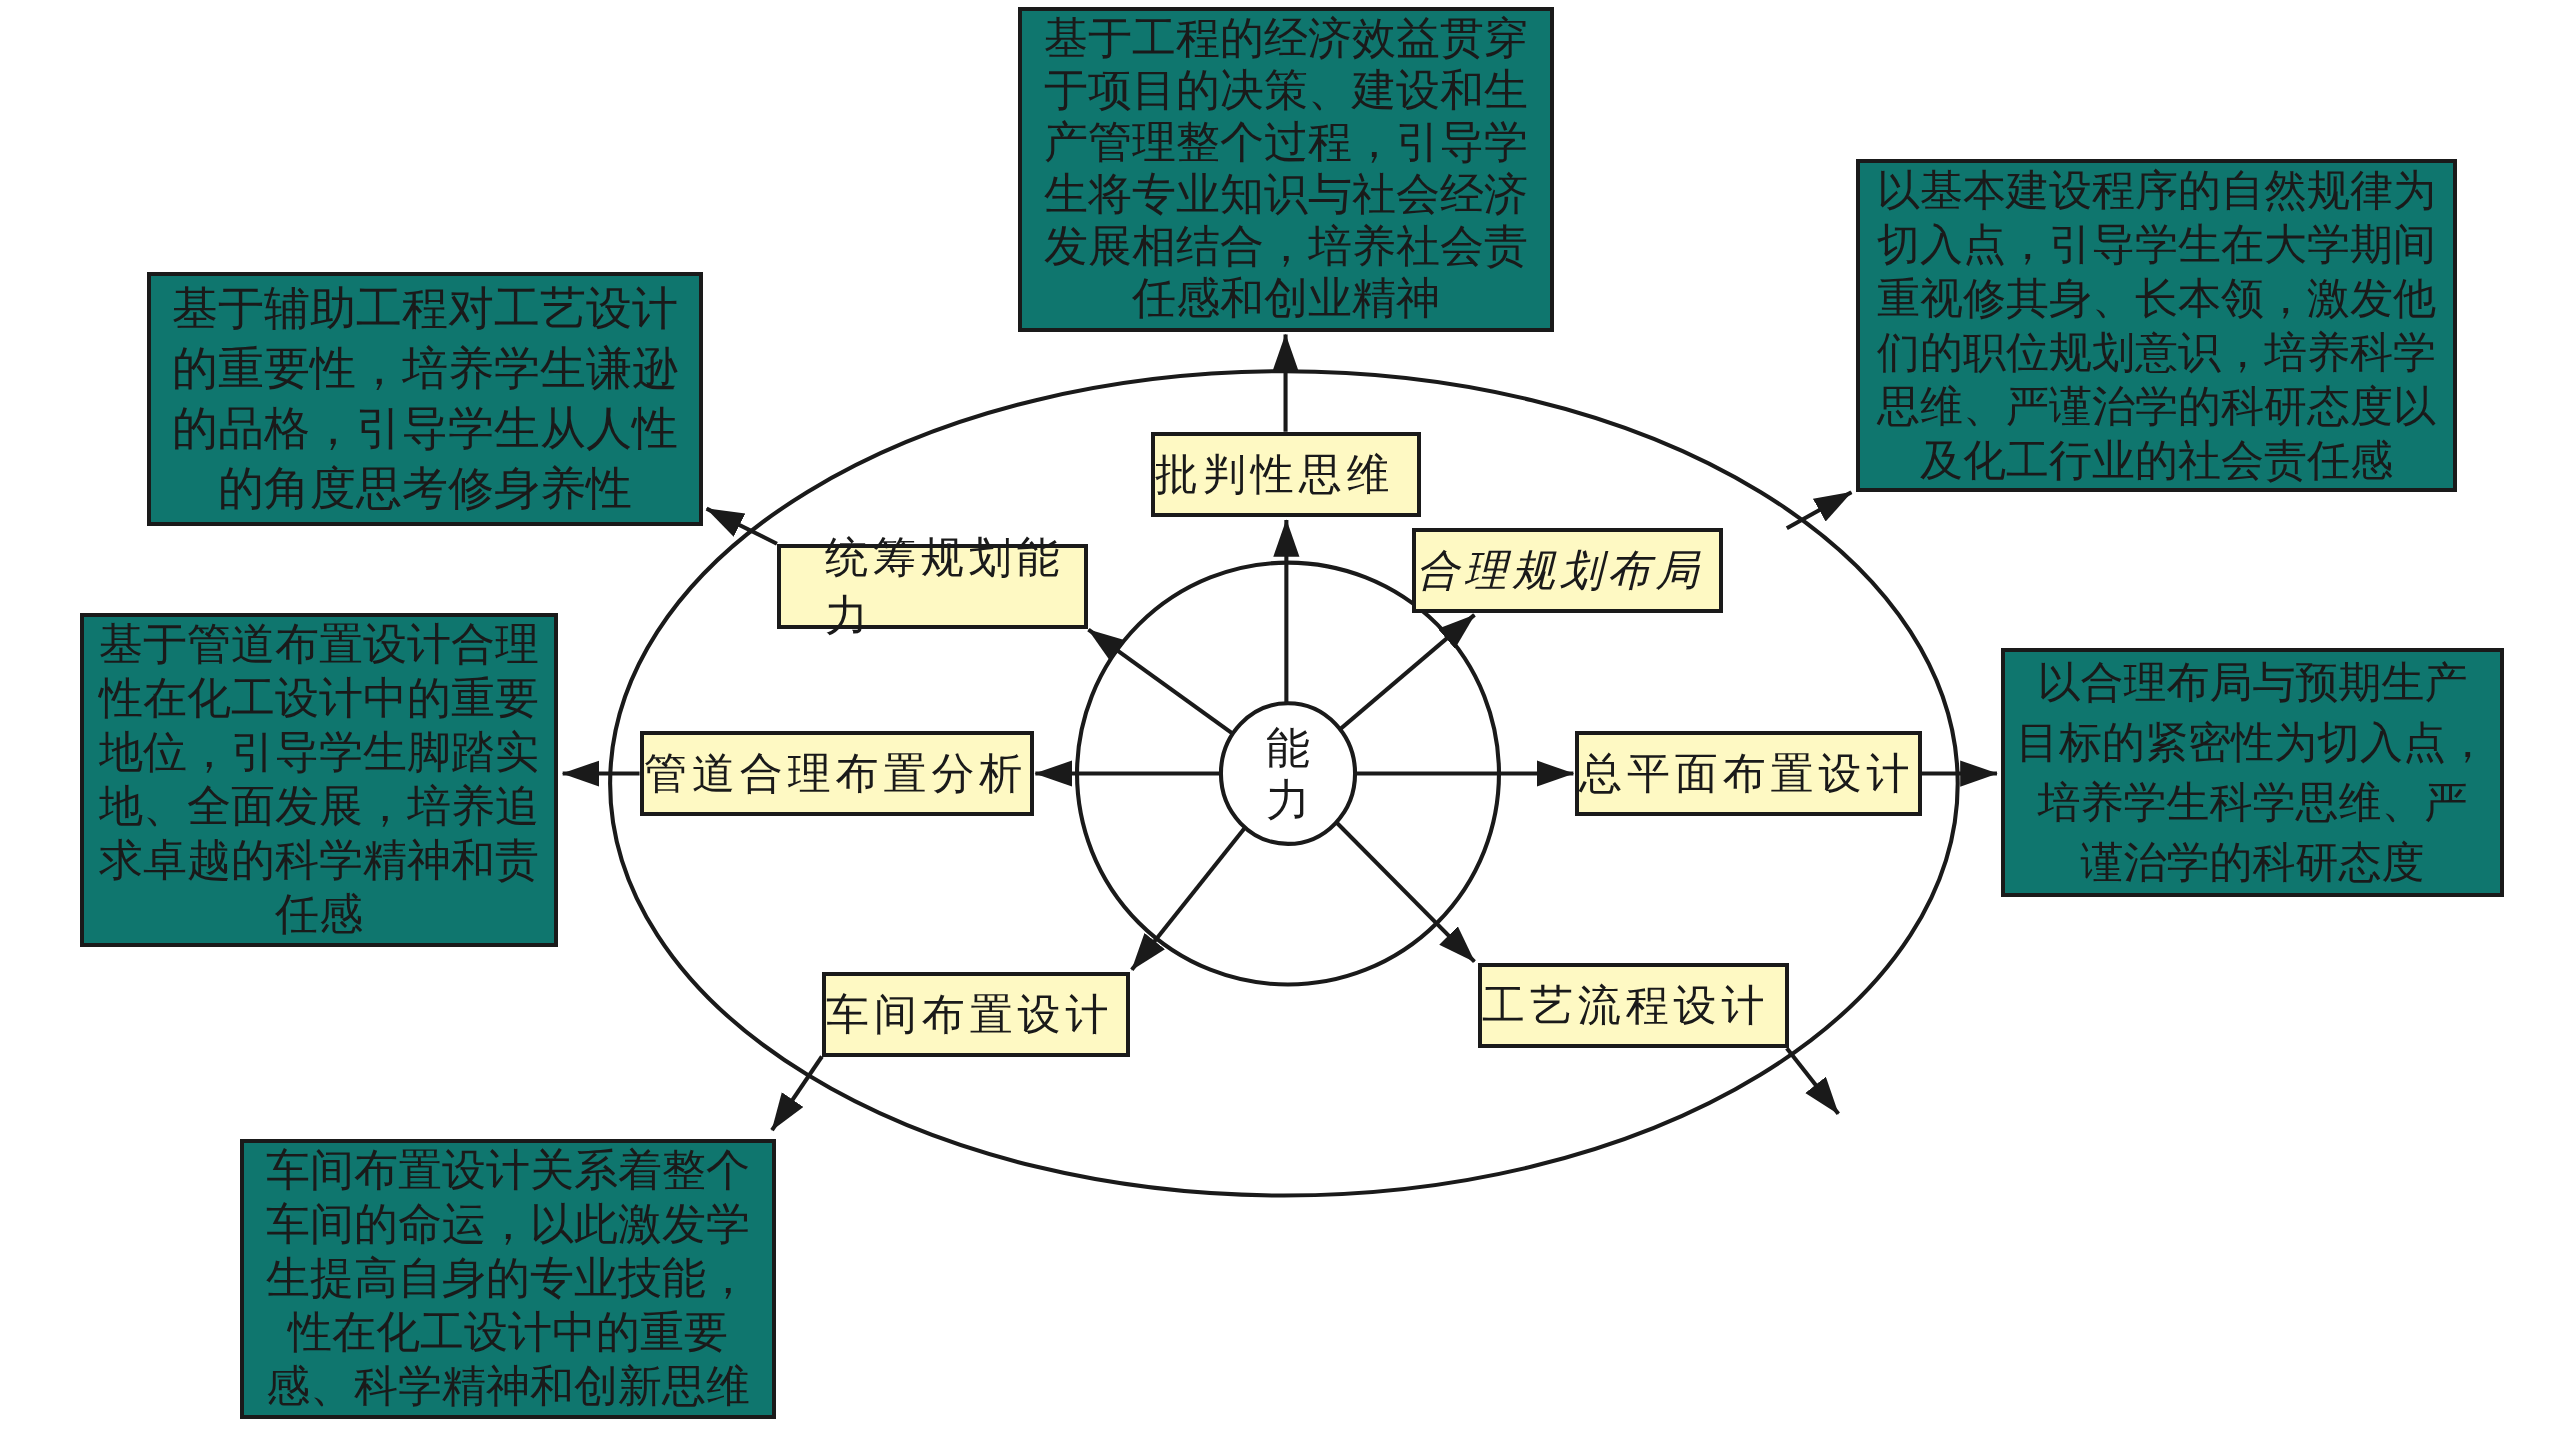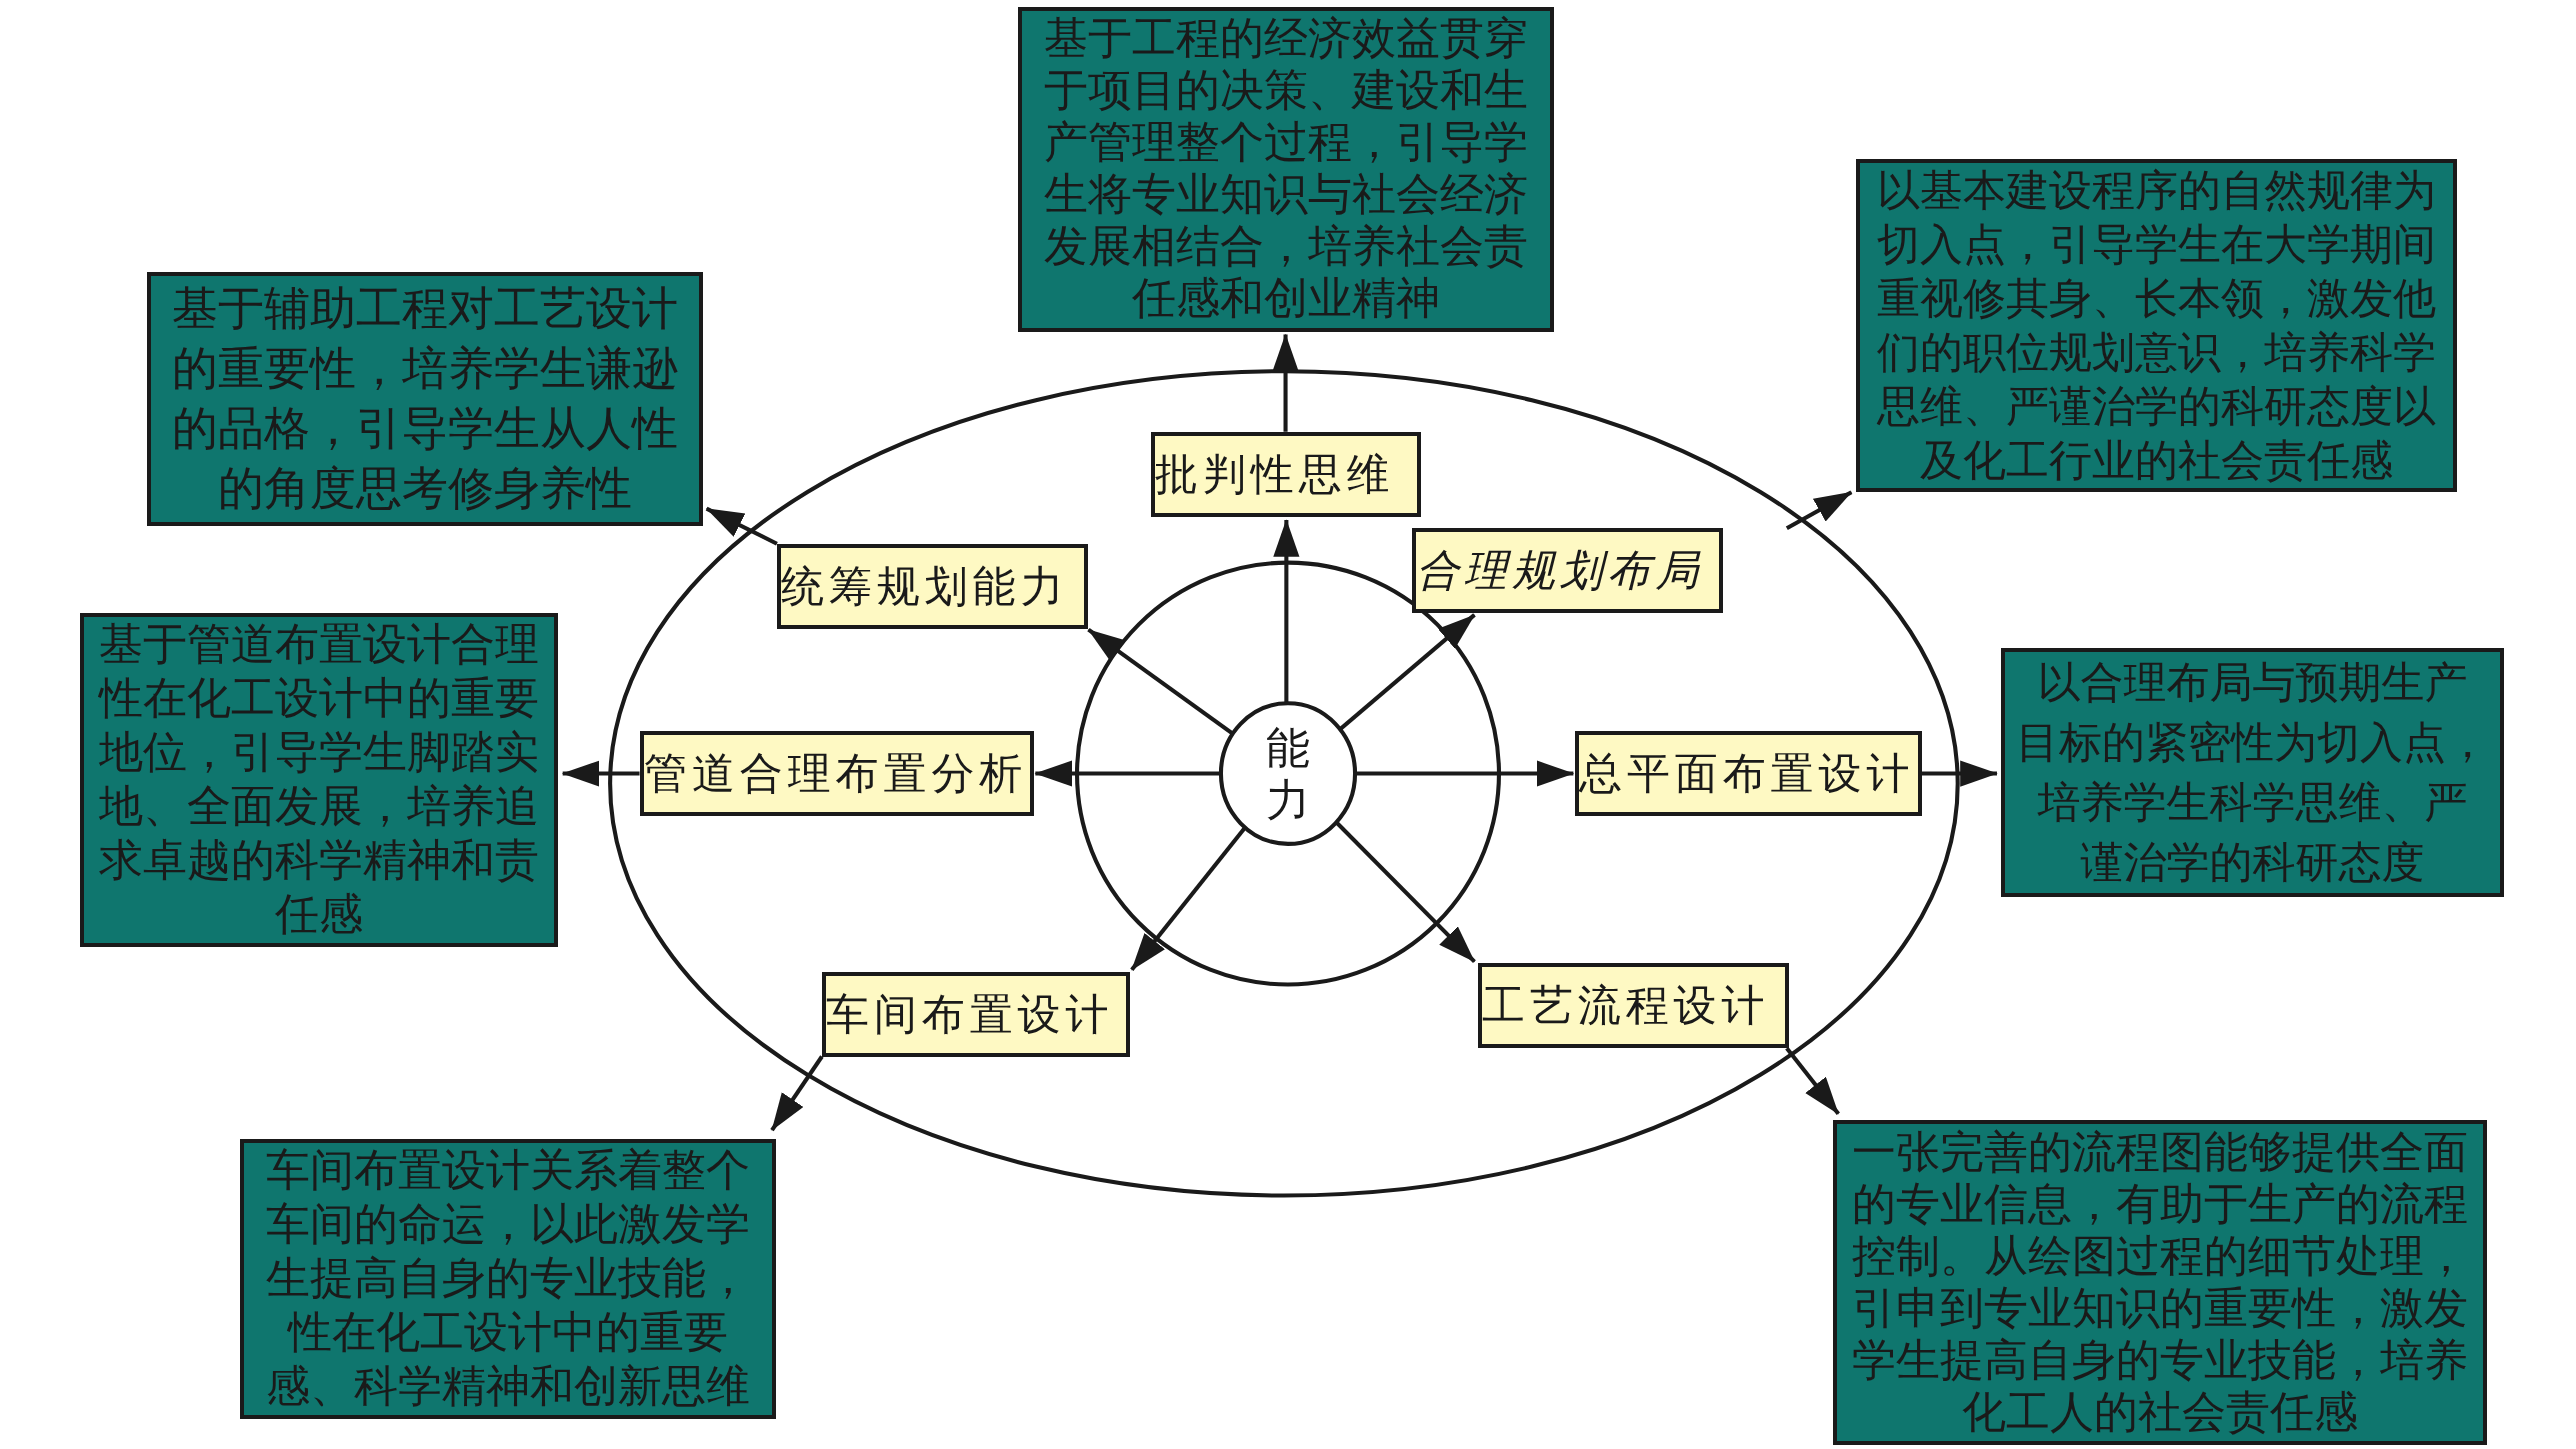--- a/index.html
+++ b/index.html
@@ -79,21 +79,21 @@
 
     <ellipse cx="1575" cy="946" rx="82" ry="86" fill="#ffffff" stroke="#1a1a1a" stroke-width="5"></ellipse>
   </svg>
 
   <div class="center-label">能
 力</div>
 
   <div class="node-box" style="left:1151px;top:432px;width:270px;height:85px;">
     <span>批判性思维</span>
   </div>
-  <div class="node-box" style="left:777px;top:544px;width:311px;height:85px;">
+  <div class="node-box" style="left:777px;top:544px;width:311px;height:85px;padding-left:44px;">
     <span>统筹规划能力</span>
   </div>
   <div class="node-box" style="left:1412px;top:528px;width:311px;height:85px;font-style:italic;">
     <span>合理规划布局</span>
   </div>
   <div class="node-box" style="left:640px;top:731px;width:394px;height:85px;">
     <span>管道合理布置分析</span>
   </div>
   <div class="node-box" style="left:1575px;top:731px;width:347px;height:85px;">
     <span>总平面布置设计</span>
@@ -135,21 +135,15 @@
 目标的紧密性为切入点，
 培养学生科学思维、严
 谨治学的科研态度</div>
 
   <div class="note-box" style="left:240px;top:1139px;width:536px;height:280px;font-size:44px;line-height:54px;">车间布置设计关系着整个
 车间的命运，以此激发学
 生提高自身的专业技能，
 性在化工设计中的重要
 感、科学精神和创新思维</div>
 
-  <div class="note-box" style="left:1833px;top:1120px;width:654px;height:325px;font-size:44px;line-height:52px;">一张完善的流程图能够提供全面
-的专业信息，有助于生产的流程
-控制。从绘图过程的细节处理，
-引申到专业知识的重要性，激发
-学生提高自身的专业技能，培养
-化工人的社会责任感</div>
 
 </div>
 
 
 </body></html>

